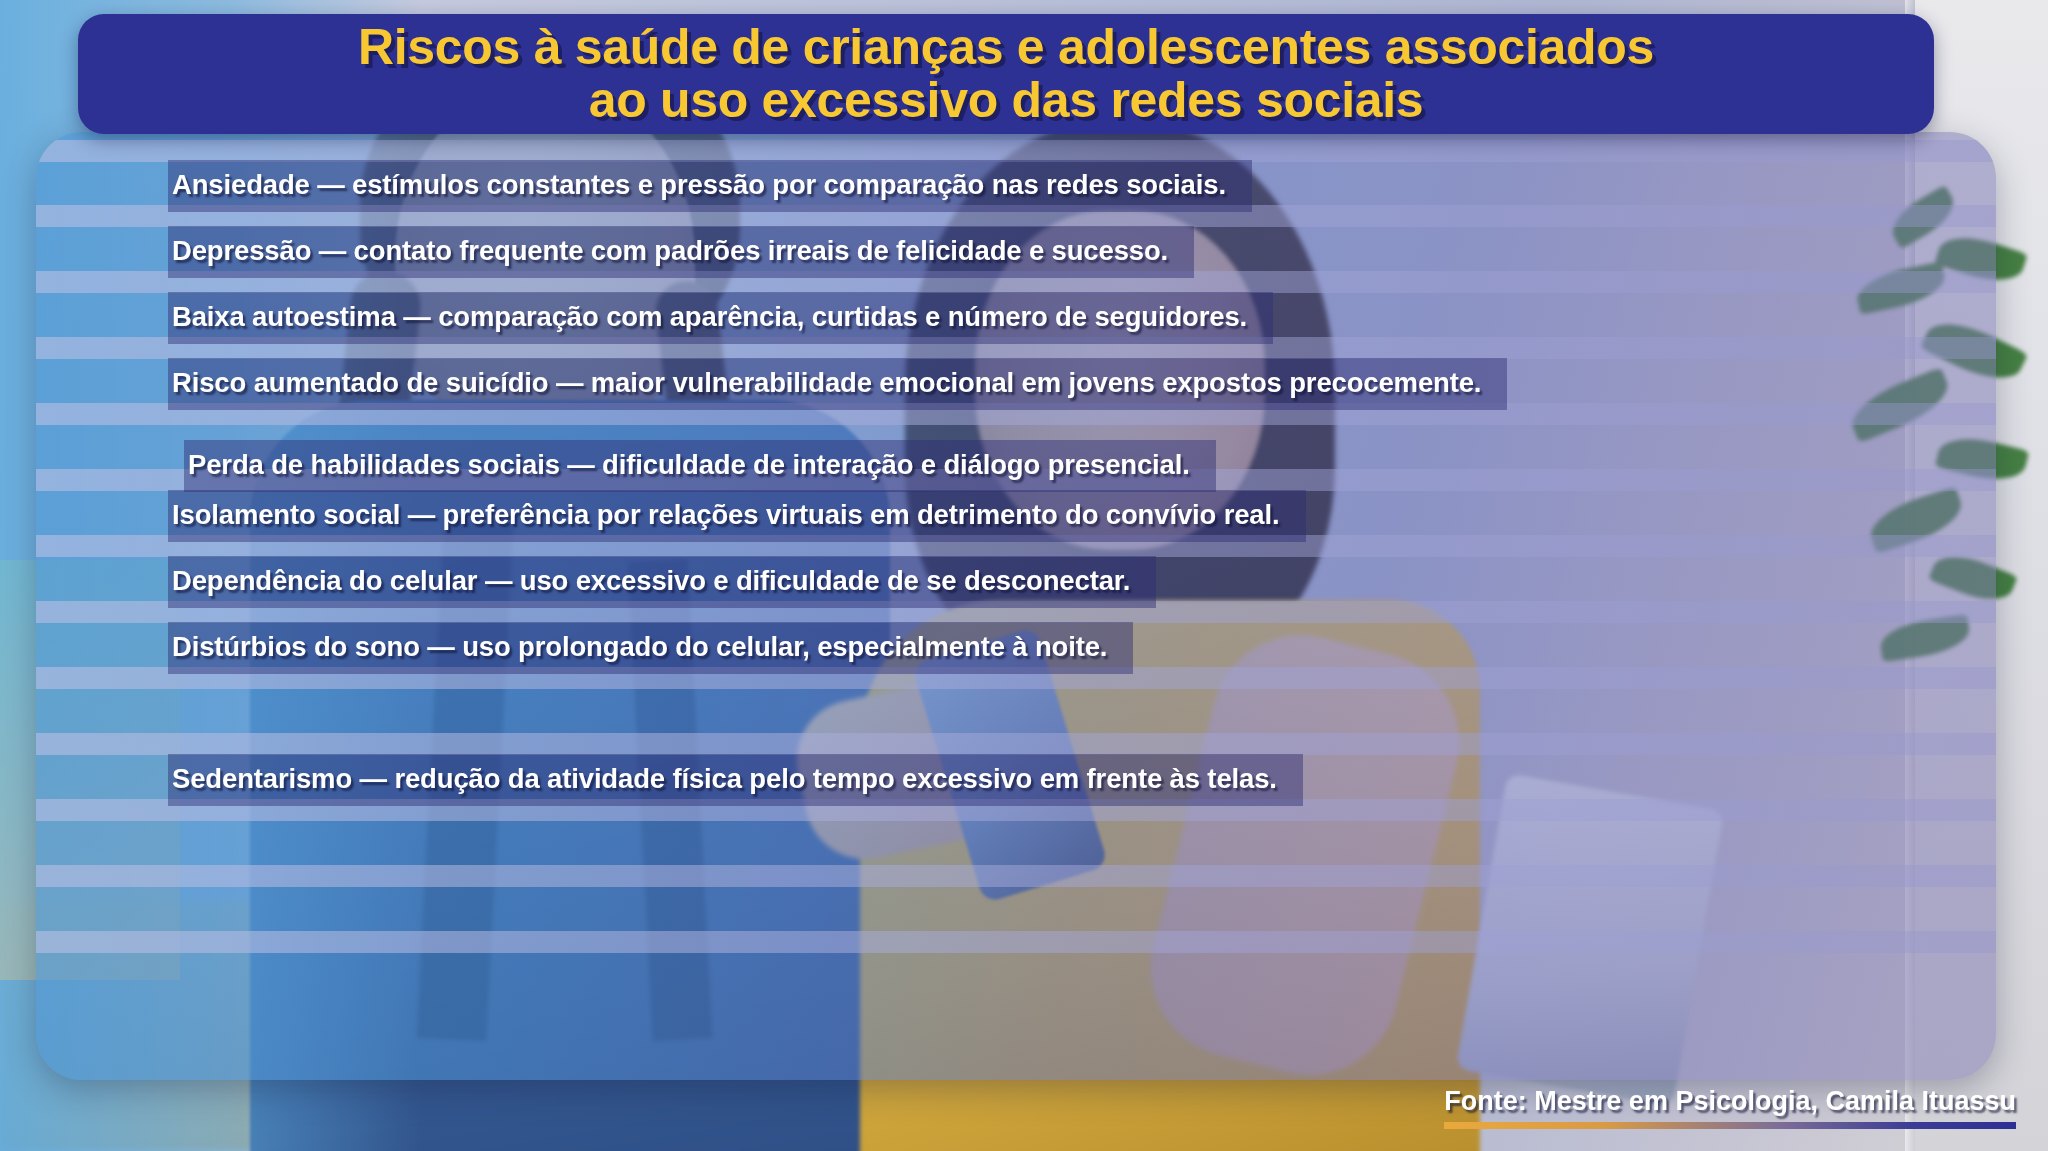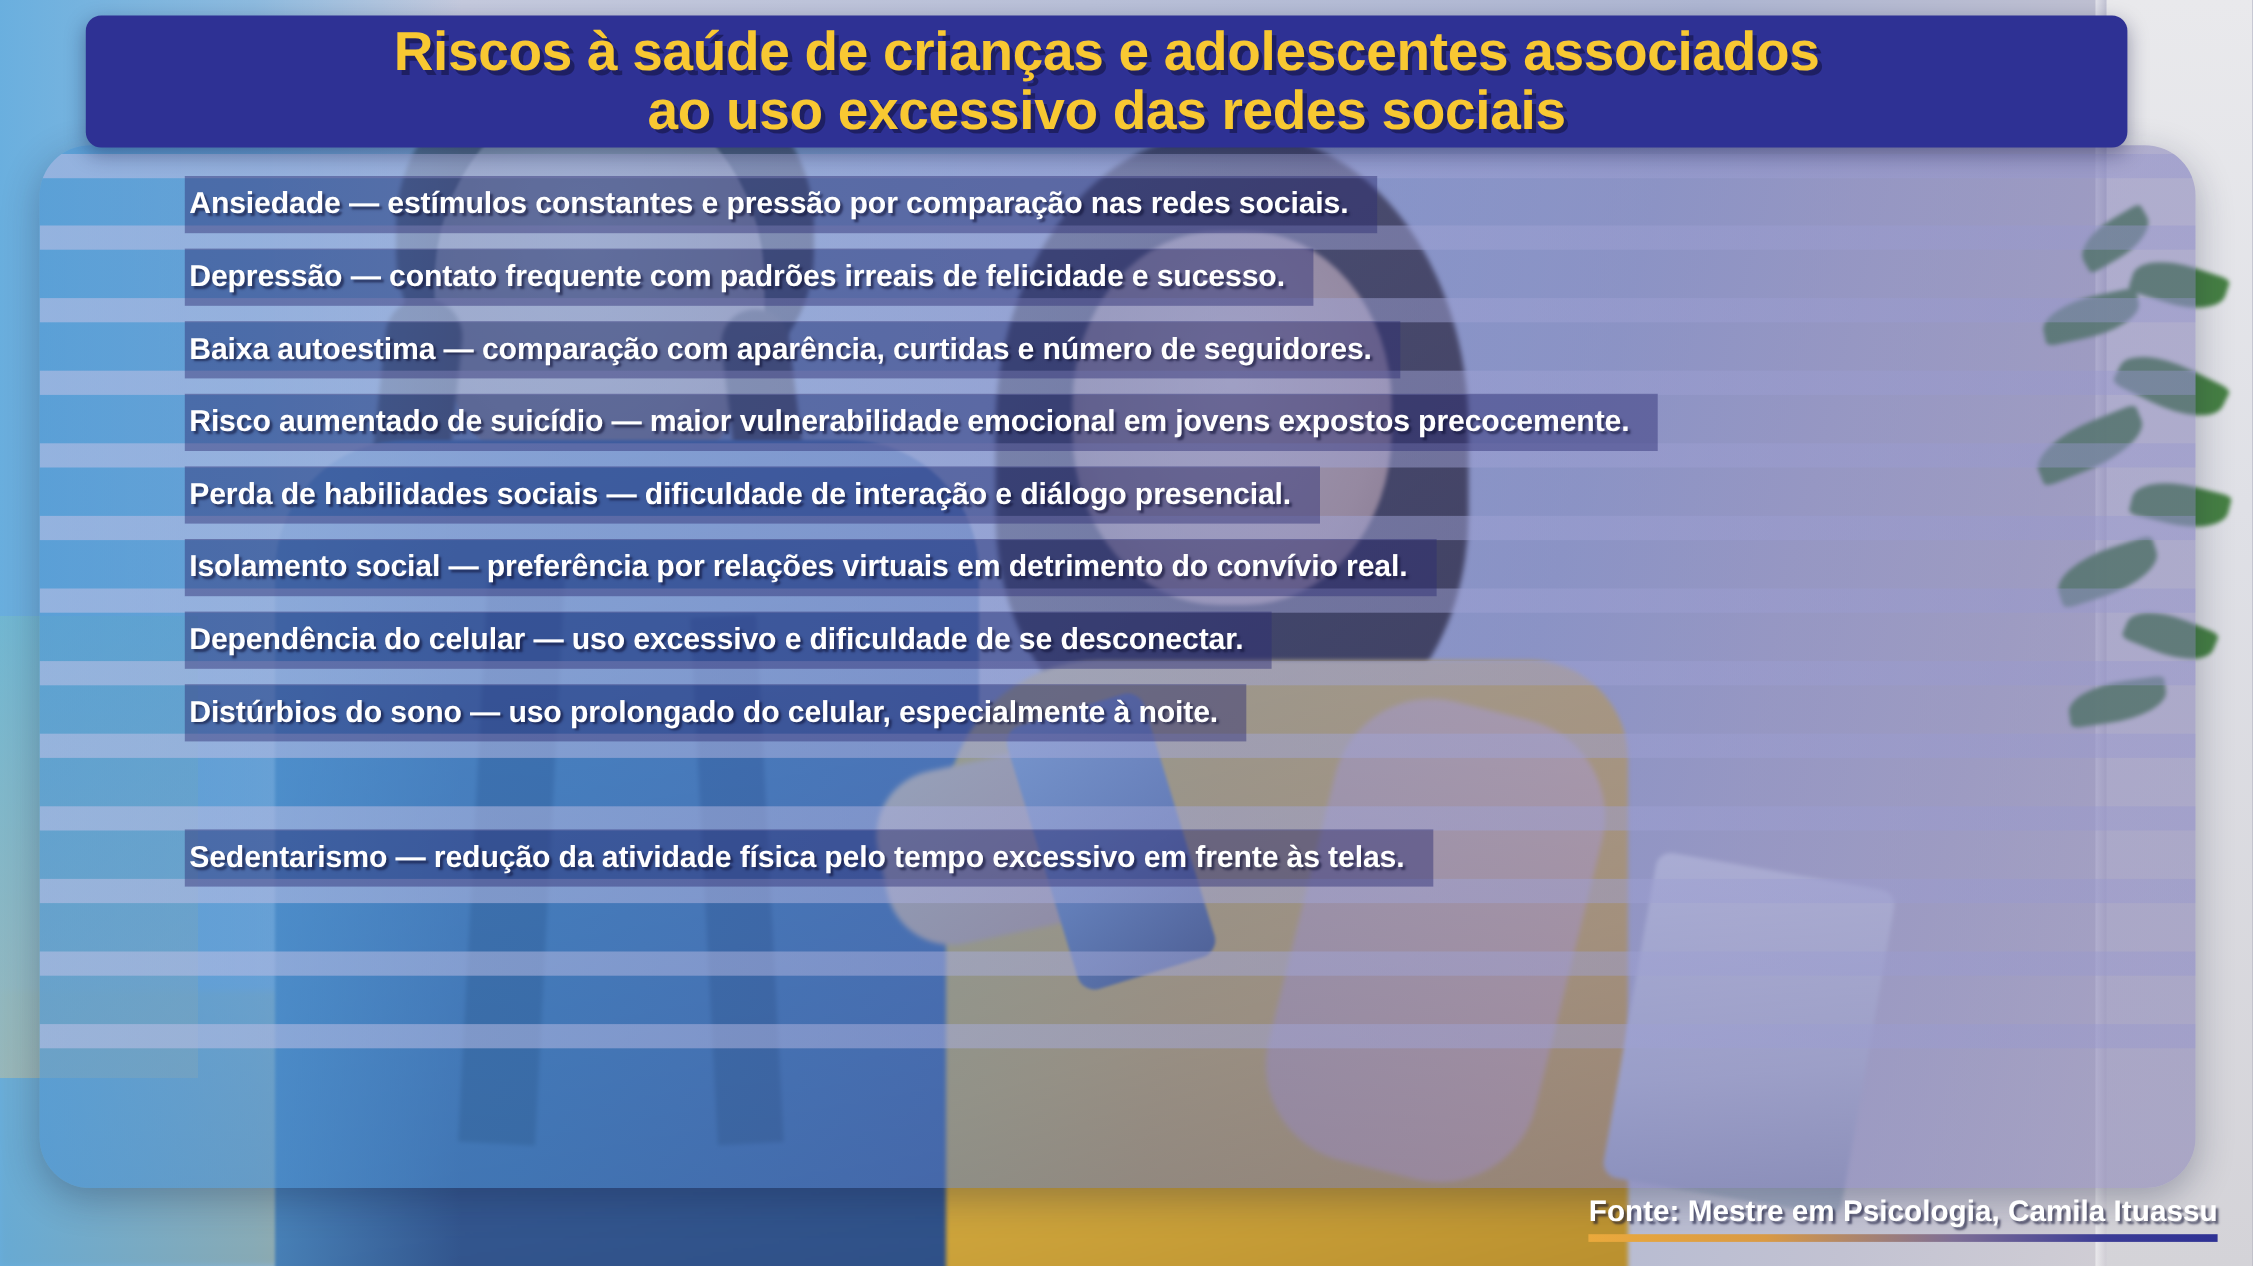--- a/index.html
+++ b/index.html
@@ -103,21 +103,21 @@
   .sep{
     position:absolute;left:0;width:100%;height:22px;
     background:linear-gradient(90deg,rgba(183,190,228,.62),rgba(162,166,214,.50) 55%,rgba(150,150,205,.42));
   }
 
   
   .title-banner{
     position:absolute;left:78px;top:14px;
     width:1856px;height:120px;
     background:#2e3194;
-    border-radius:14px;
+    border-radius:26px;
     box-shadow:0 6px 18px rgba(14,16,60,.38);
     display:flex;align-items:center;justify-content:center;
     z-index:5;
   }
   .title-text{
     margin:0;
     color:#f8c832;
     font-size:50px;
     font-weight:bold;
     line-height:1.06;
@@ -234,21 +234,21 @@
     </div>
     <div class="risk-row" style="top:88px;">
       <span class="risk-chip">Depressão — contato frequente com padrões irreais de felicidade e sucesso.</span>
     </div>
     <div class="risk-row" style="top:154px;">
       <span class="risk-chip">Baixa autoestima — comparação com aparência, curtidas e número de seguidores.</span>
     </div>
     <div class="risk-row" style="top:220px;">
       <span class="risk-chip">Risco aumentado de suicídio — maior vulnerabilidade emocional em jovens expostos precocemente.</span>
     </div>
-    <div class="risk-row" style="top:286px;">
+    <div class="risk-row" style="top:302px;padding-left:16px;">
       <span class="risk-chip">Perda de habilidades sociais — dificuldade de interação e diálogo presencial.</span>
     </div>
     <div class="risk-row" style="top:352px;text-align:right;">
       <span class="risk-chip">Isolamento social — preferência por relações virtuais em detrimento do convívio real.</span>
     </div>
     <div class="risk-row" style="top:418px;">
       <span class="risk-chip">Dependência do celular — uso excessivo e dificuldade de se desconectar.</span>
     </div>
     <div class="risk-row" style="top:484px;">
       <span class="risk-chip">Distúrbios do sono — uso prolongado do celular, especialmente à noite.</span>

